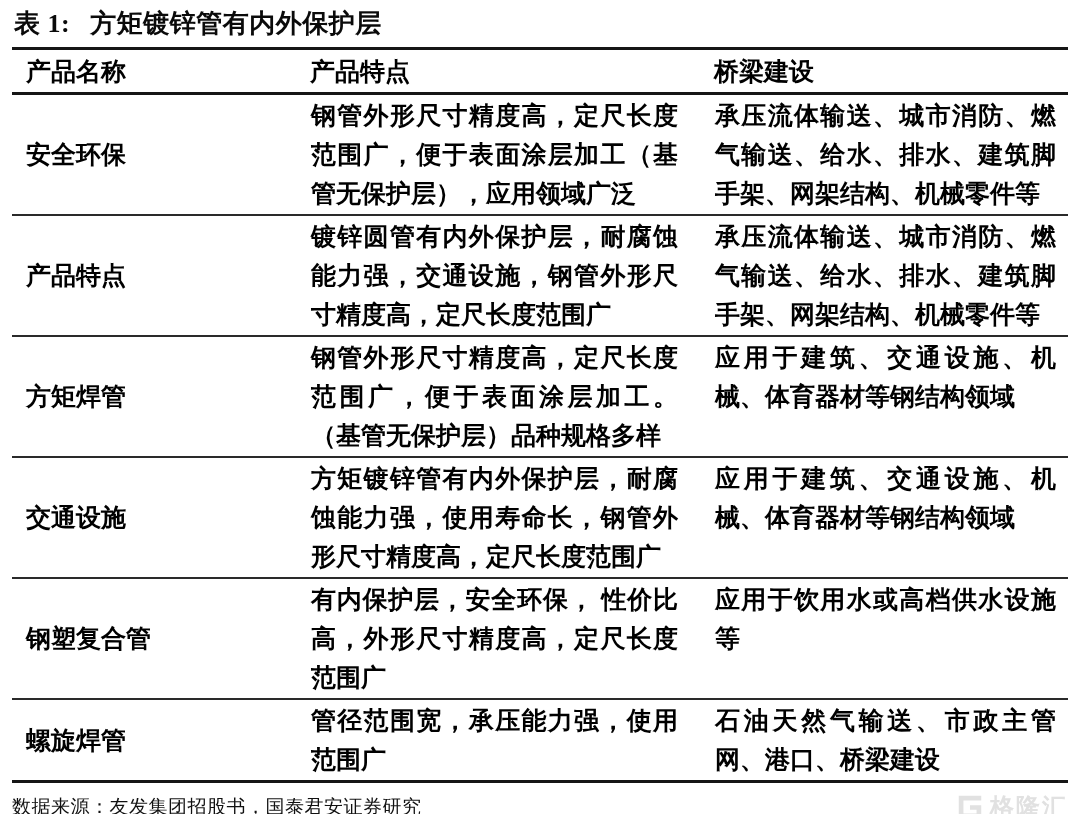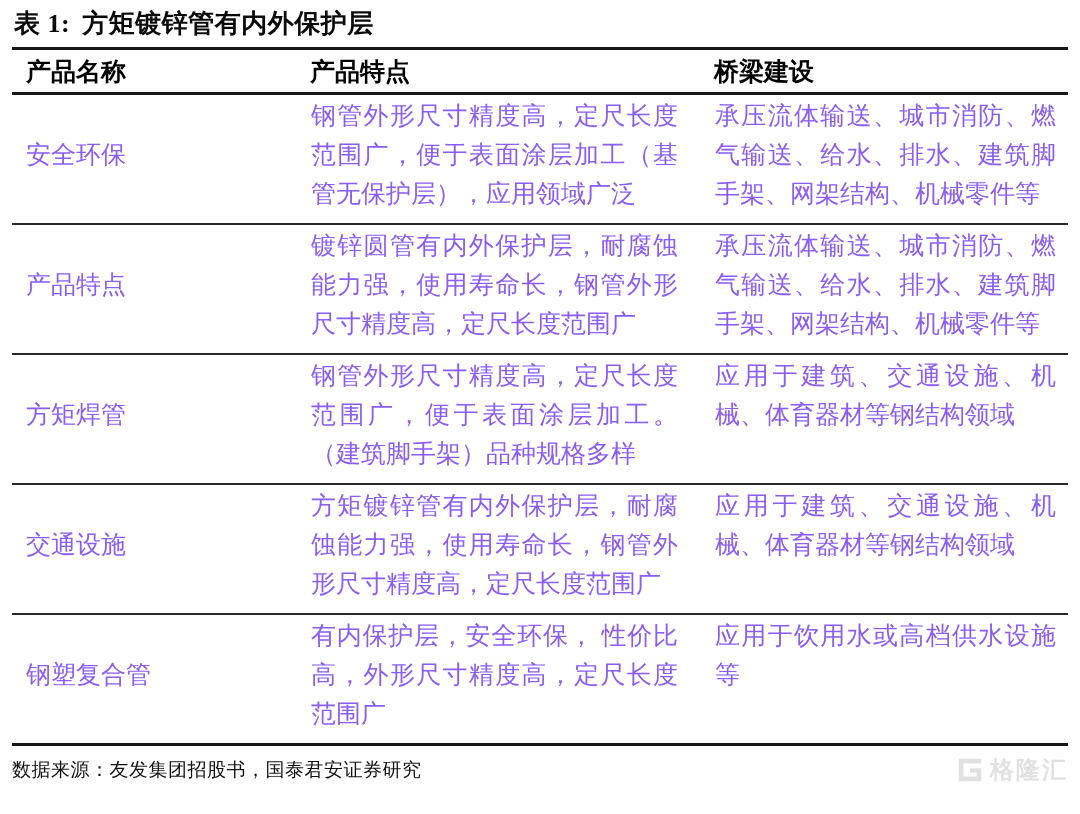--- a/index.html
+++ b/index.html
@@ -9,21 +9,21 @@
     color:#000;
     font-family:"Liberation Serif","DejaVu Serif",serif;
     overflow:hidden;
   }
   .page { box-sizing:border-box; width:1080px; padding:2px 12px 0 12px; }
 
   .title {
     font-size:26px; font-weight:bold; color:#0a0a0a;
     padding:4px 0 6px 2px; letter-spacing:0.5px;
   }
-  .title .title-label { margin-right:12px; }
+  .title .title-label { margin-right:20px; }
 
   table.product-table {
     border-collapse:collapse; table-layout:fixed;
     width:1056px;
     border-top:3px solid #161616;
   }
   col.w1 { width:298px; }
   col.w2 { width:404px; }
   col.w3 { width:354px; }
 
@@ -32,22 +32,23 @@
     height:42px; vertical-align:middle;
     border-bottom:3px solid #161616;
     padding:0;
     margin-top:12px;
   }
   th.h1 { padding-left:14px; }
 
   tbody td {
     font-size:25px; line-height:39px;
     border-bottom:2px solid #2a2a2a;
-    padding-top:1px; padding-bottom:10px;
-    color:#8b5cf6;
+    padding-top:1px; padding-bottom:1px;
+    color:#000000;
+    font-weight:bold;
   }
   tbody tr:last-child td { border-bottom:3px solid #161616; }
 
   td.c1 { vertical-align:middle; padding-left:14px; }
   td.c2 { vertical-align:top; text-align:justify; padding-right:36px; }
   td.c3 { vertical-align:top; text-align:justify; padding-right:12px; }
 
   .footer {
     width:1056px; display:flex; justify-content:space-between; align-items:center;
     padding-top:8px; box-sizing:border-box;
@@ -86,42 +87,47 @@
     </thead>
     <tbody>
     <tr>
       <td class="c1">安全环保</td>
       <td class="c2">钢管外形尺寸精度高，定尺长度范围广，便于表面涂层加工（基管无保护层），应用领域广泛</td>
       <td class="c3">承压流体输送、城市消防、燃气输送、给水、排水、建筑脚手架、网架结构、机械零件等</td>
     </tr>
 
     <tr>
       <td class="c1">产品特点</td>
-      <td class="c2">镀锌圆管有内外保护层，耐腐蚀能力强，使用寿命长，钢管外形尺寸精度高，定尺长度范围广</td>
+      <td class="c2">镀锌圆管有内外保护层，耐腐蚀能力强，交通设施，钢管外形尺寸精度高，定尺长度范围广</td>
       <td class="c3">承压流体输送、城市消防、燃气输送、给水、排水、建筑脚手架、网架结构、机械零件等</td>
     </tr>
 
     <tr>
       <td class="c1">方矩焊管</td>
-      <td class="c2">钢管外形尺寸精度高，定尺长度范围广，便于表面涂层加工。（建筑脚手架）品种规格多样</td>
+      <td class="c2">钢管外形尺寸精度高，定尺长度范围广，便于表面涂层加工。（基管无保护层）品种规格多样</td>
       <td class="c3">应用于建筑、交通设施、机械、体育器材等钢结构领域</td>
     </tr>
 
     <tr>
       <td class="c1">交通设施</td>
       <td class="c2">方矩镀锌管有内外保护层，耐腐蚀能力强，使用寿命长，钢管外形尺寸精度高，定尺长度范围广</td>
       <td class="c3">应用于建筑、交通设施、机械、体育器材等钢结构领域</td>
     </tr>
 
     <tr>
       <td class="c1">钢塑复合管</td>
       <td class="c2">有内保护层，安全环保， 性价比高，外形尺寸精度高，定尺长度范围广</td>
       <td class="c3">应用于饮用水或高档供水设施等</td>
     </tr>
 
+    <tr>
+      <td class="c1">螺旋焊管</td>
+      <td class="c2">管径范围宽，承压能力强，使用范围广</td>
+      <td class="c3">石油天然气输送、市政主管网、港口、桥梁建设</td>
+    </tr>
   </tbody>
   </table>
 
   <div class="footer">
     <div class="source-note">数据来源：友发集团招股书，国泰君安证券研究</div>
     <div class="watermark">
       <span>
         <svg width="30" height="30" viewBox="0 0 32 32" aria-hidden="true">
           <path fill="#e1e1e1" d="M4 4h24v5H9v14h14v-4h-7v-5h12v14H4z"></path>
         </svg>

